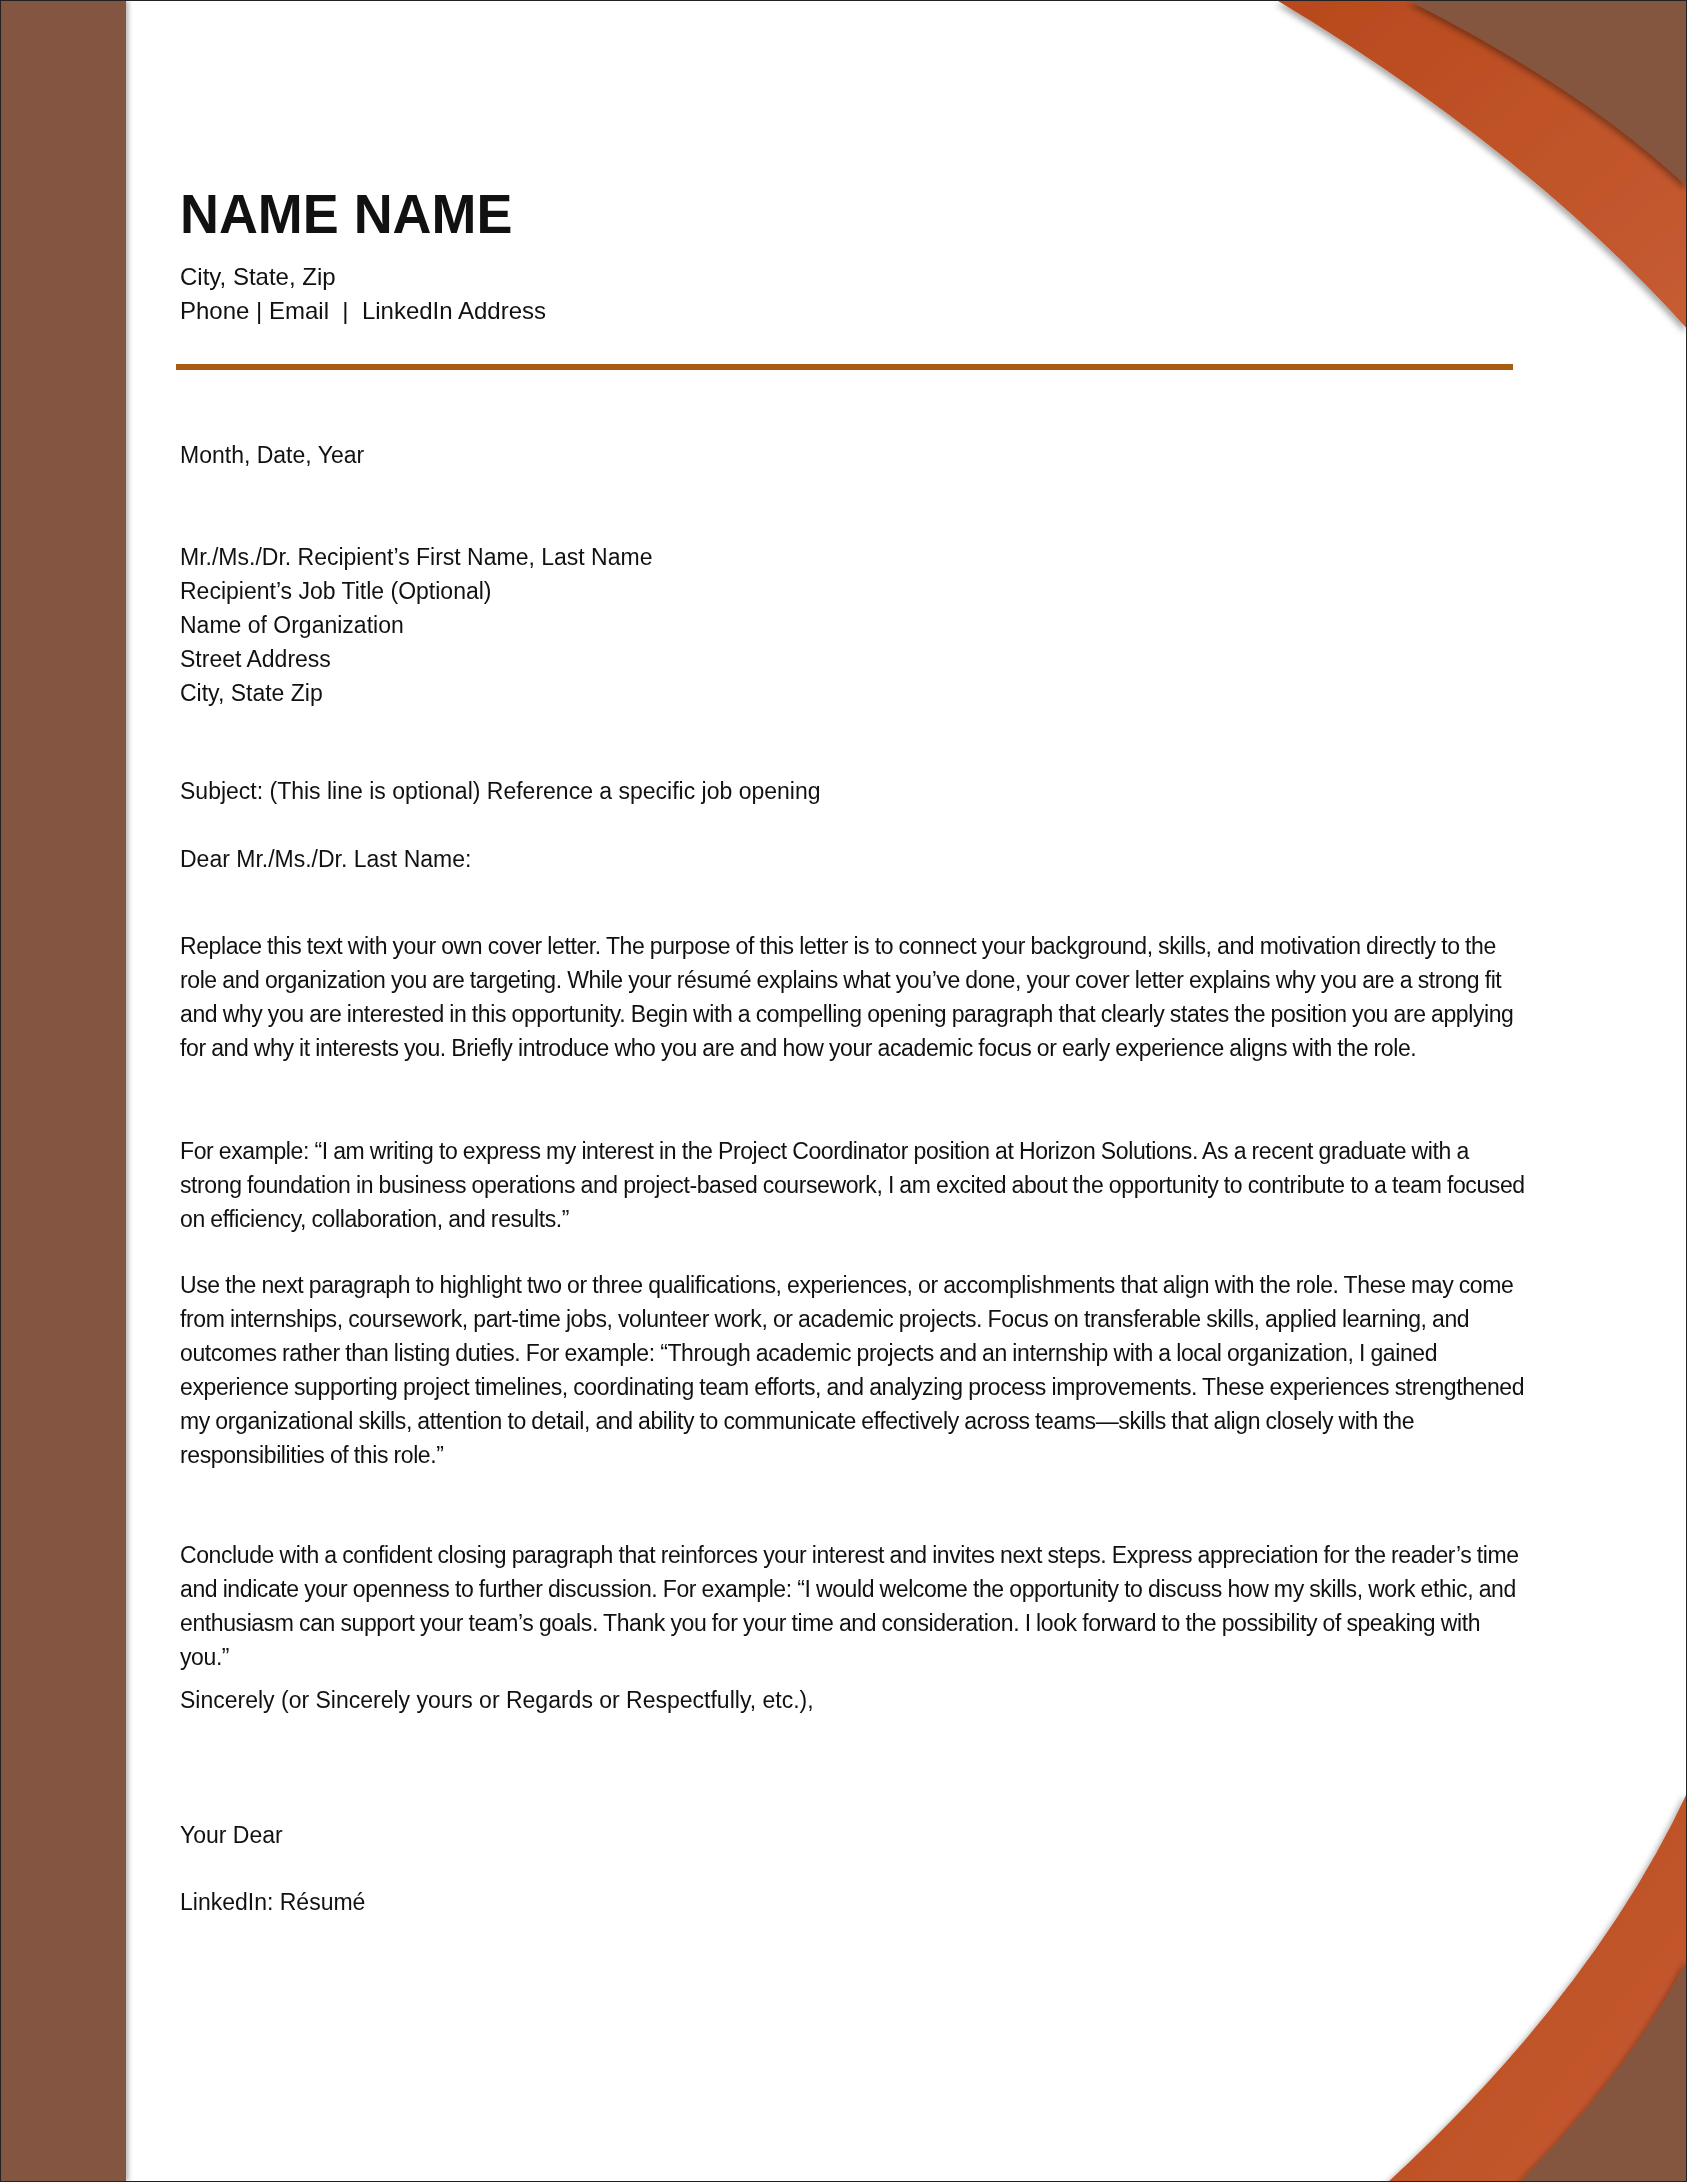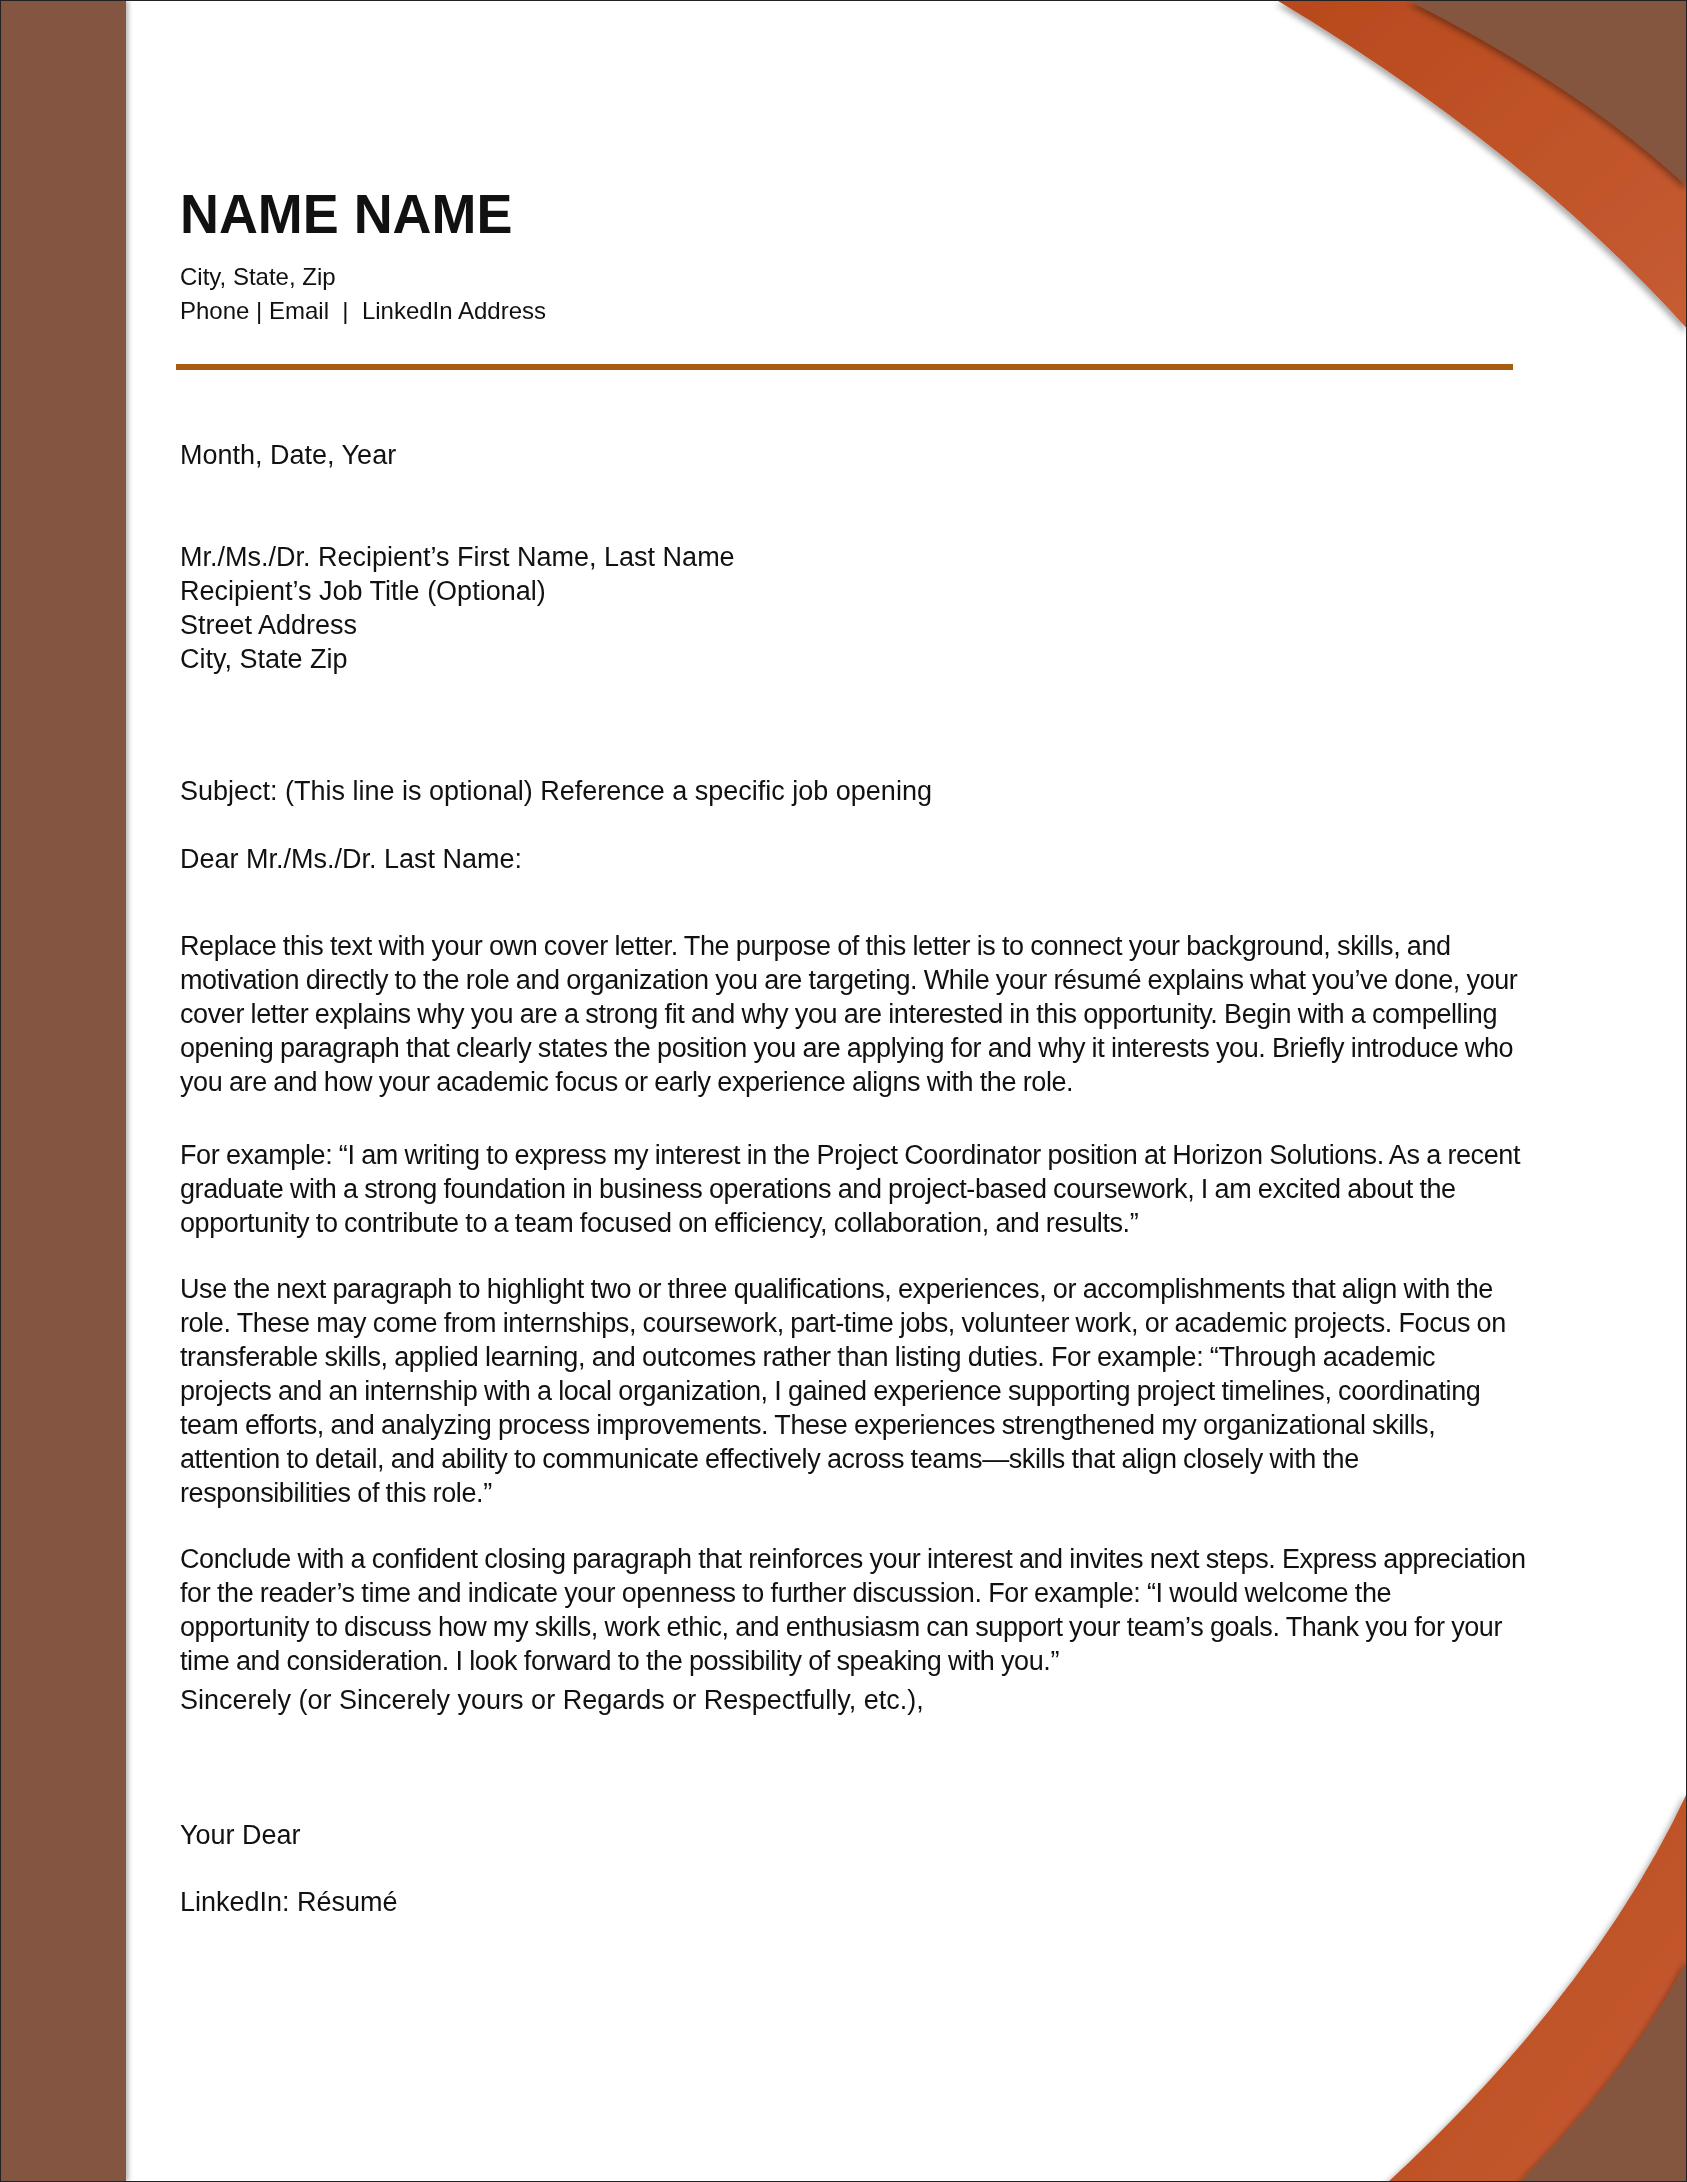--- a/index.html
+++ b/index.html
@@ -4,21 +4,21 @@
   <style>
     html, body { margin: 0; padding: 0; }
     body { width: 1687px; height: 2182px; position: relative; overflow: hidden; background: #ffffff; }
     .page { position: absolute; left: 0; top: 0; width: 1685px; height: 2180px; border: 1px solid #222; background: #fff; overflow: hidden; }
     .left-bar { position: absolute; left: 0; top: 0; width: 125px; height: 100%; background: #845641; box-shadow: 3px 0 4px rgba(0,0,0,0.25); }
     svg.decor { position: absolute; left: 0; top: 0; width: 1687px; height: 2182px; pointer-events: none; }
     .content { position: absolute; left: 179px; top: 0; width: 1346px; font-family: "Liberation Sans", sans-serif; color: #111; }
     .name { position: absolute; top: 186px; left: 0; font-size: 55px; font-weight: bold; letter-spacing: 0px; line-height: 1; margin: 0; font-family: "Liberation Sans", sans-serif; transform: scaleX(0.98); transform-origin: left; }
     .contact { position: absolute; top: 259px; left: 0; font-size: 24px; line-height: 34px; }
     .rule { position: absolute; left: 175px; top: 363px; width: 1337px; height: 6px; background: #a65c12; }
-    .body-text { position: absolute; left: 0; width: 1346px; font-size: 27px; line-height: 34px; }
+    .body-text { position: absolute; left: 0; width: 1346px; font-size: 23px; line-height: 34px; }
     .date { top: 437px; }
     .recipient { top: 539px; }
     .subject { top: 773px; }
     .salutation { top: 841px; }
     .p1 { top: 908px; margin-top: 20px; }
     .p2 { top: 1110px; }
     .p3 { top: 1244px; }
     .p4 { top: 1514px; }
     .closing { top: 1682px; }
     .signature { top: 1817px; }
@@ -58,20 +58,21 @@
     <div class="contact">
       <div>City, State, Zip</div>
       <div style="white-space: pre;">Phone | Email  |  LinkedIn Address</div>
     </div>
 
     <div class="body-text date">Month, Date, Year</div>
 
     <div class="body-text recipient">
       <div>Mr./Ms./Dr. Recipient’s First Name, Last Name</div>
       <div>Recipient’s Job Title (Optional)</div>
+      <div>Name of Organization</div>
       <div>Street Address</div>
       <div>City, State Zip</div>
     </div>
 
     <div class="body-text subject">Subject: (This line is optional) Reference a specific job opening</div>
     <div class="body-text salutation">Dear Mr./Ms./Dr. Last Name:</div>
 
     <p class="body-text p1 tight">Replace this text with your own cover letter. The purpose of this letter is to connect your background, skills, and motivation directly to the role and organization you are targeting. While your résumé explains what you’ve done, your cover letter explains why you are a strong fit and why you are interested in this opportunity. Begin with a compelling opening paragraph that clearly states the position you are applying for and why it interests you. Briefly introduce who you are and how your academic focus or early experience aligns with the role.</p>
     <p class="body-text p2 tight">For example: “I am writing to express my interest in the Project Coordinator position at Horizon Solutions. As a recent graduate with a strong foundation in business operations and project-based coursework, I am excited about the opportunity to contribute to a team focused on efficiency, collaboration, and results.”</p>
     <p class="body-text p3 tight">Use the next paragraph to highlight two or three qualifications, experiences, or accomplishments that align with the role. These may come from internships, coursework, part-time jobs, volunteer work, or academic projects. Focus on transferable skills, applied learning, and outcomes rather than listing duties. For example: “Through academic projects and an internship with a local organization, I gained experience supporting project timelines, coordinating team efforts, and analyzing process improvements. These experiences strengthened my organizational skills, attention to detail, and ability to communicate effectively across teams—skills that align closely with the responsibilities of this role.”</p>

